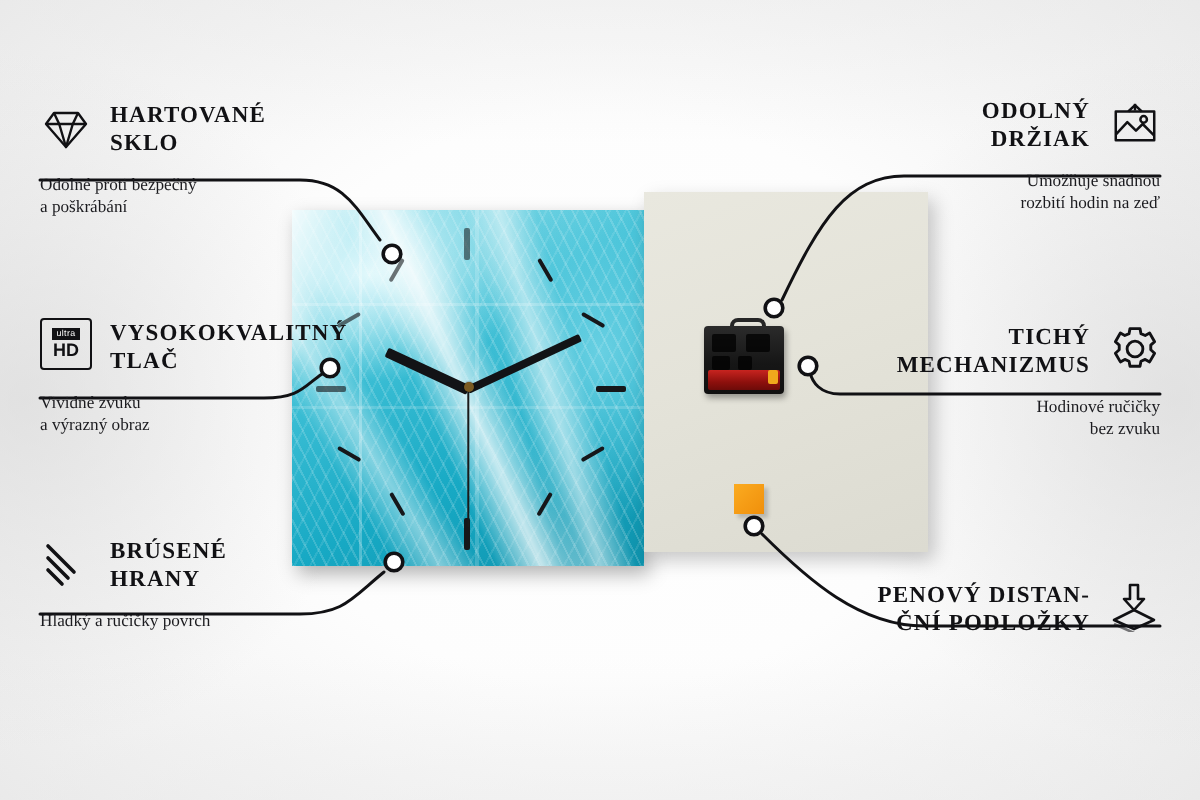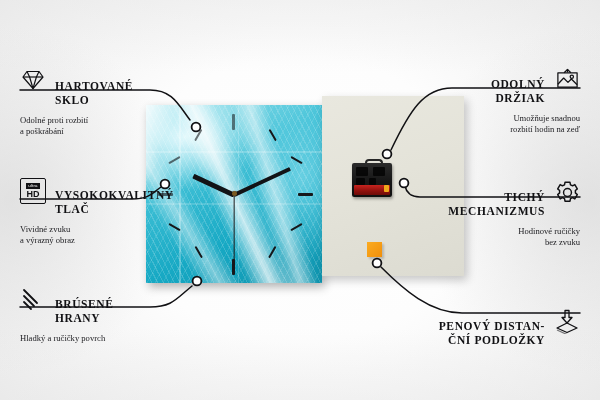--- a/index.html
+++ b/index.html
@@ -187,28 +187,27 @@
   .feature.right .feat-head { justify-content: flex-end; }
 
   .feat-title {
     font-family: "Liberation Serif", serif;
     font-weight: bold;
     font-size: 11.5px;
     letter-spacing: .6px;
     line-height: 13.5px;
     color: #111114;
     text-transform: uppercase;
-    margin-top: 28px;
   }
   .feat-icon {
     flex: 0 0 auto;
     width: 26px;
     height: 21px;
     display: flex;
-    align-items: flex-start;
+    align-items: flex-end;
     justify-content: center;
     color: #111114;
   }
   .feat-desc {
     font-family: "Liberation Serif", serif;
     font-size: 8.6px;
     line-height: 11px;
     color: #1b1b1f;
     white-space: pre-line;
     padding-top: 4px;
@@ -314,21 +313,21 @@
     <div class="feat-head">
       <span class="feat-icon">
         <svg width="24" height="22" viewBox="0 0 24 22" fill="none" stroke="currentColor" stroke-width="1.2" stroke-linejoin="round">
           <path d="M2 8 L6 2.5 H18 L22 8 L12 19.5 Z"></path>
           <path d="M2 8 H22"></path>
           <path d="M6 2.5 L8.6 8 L12 19.5 L15.4 8 L18 2.5"></path>
         </svg>
       </span>
       <span class="feat-title"><span>HARTOVANÉ</span><br><span>SKLO</span></span>
     </div>
-    <div class="feat-desc">Odolné proti rozbití
+    <div class="feat-desc">Odolné proti bezpečný
 a poškrábání</div>
   </div>
 
   <div class="feature left" style="left:20px; top:161px; width:170px;">
     <div class="feat-head">
       <span class="feat-icon">
         <span class="hd-badge">
           <span class="hd-top">ultra</span>
           <span class="hd-main">HD</span>
         </span>

